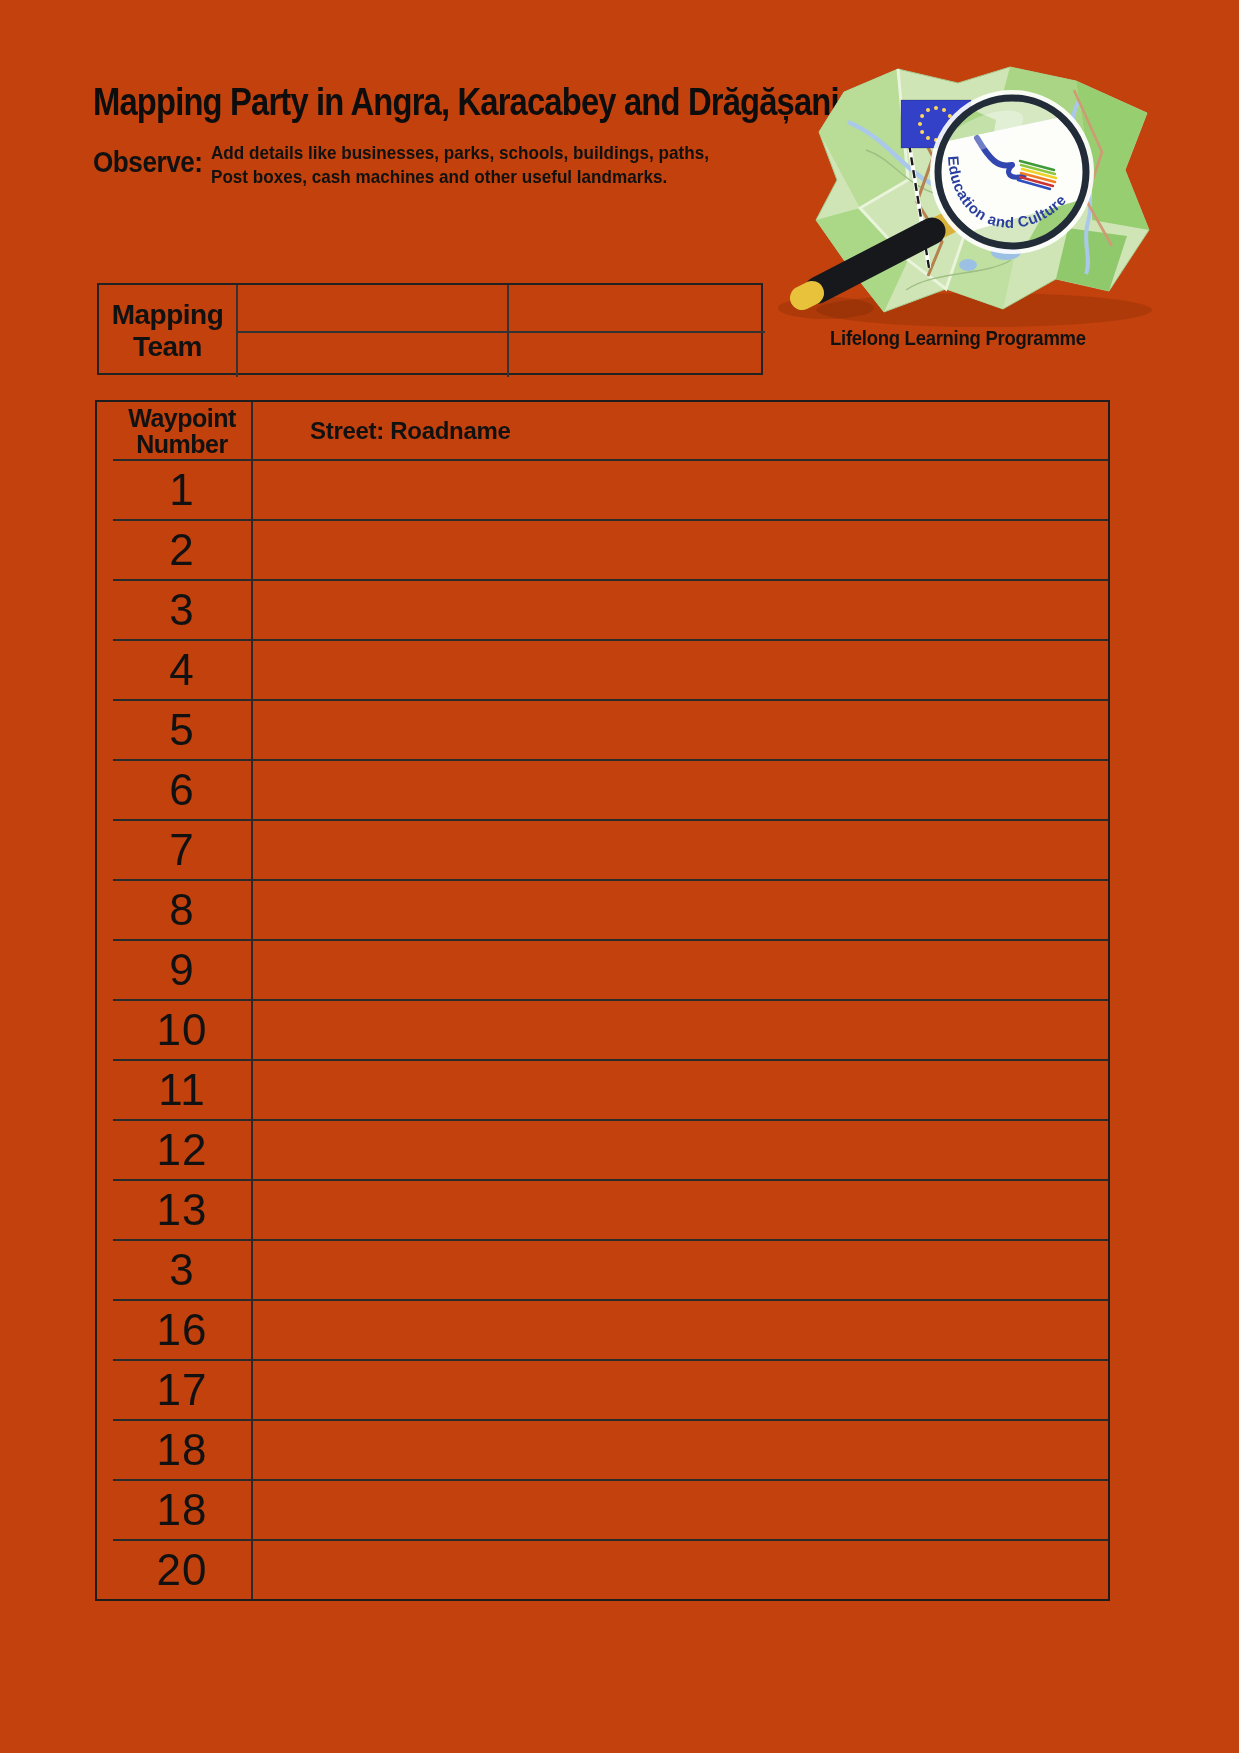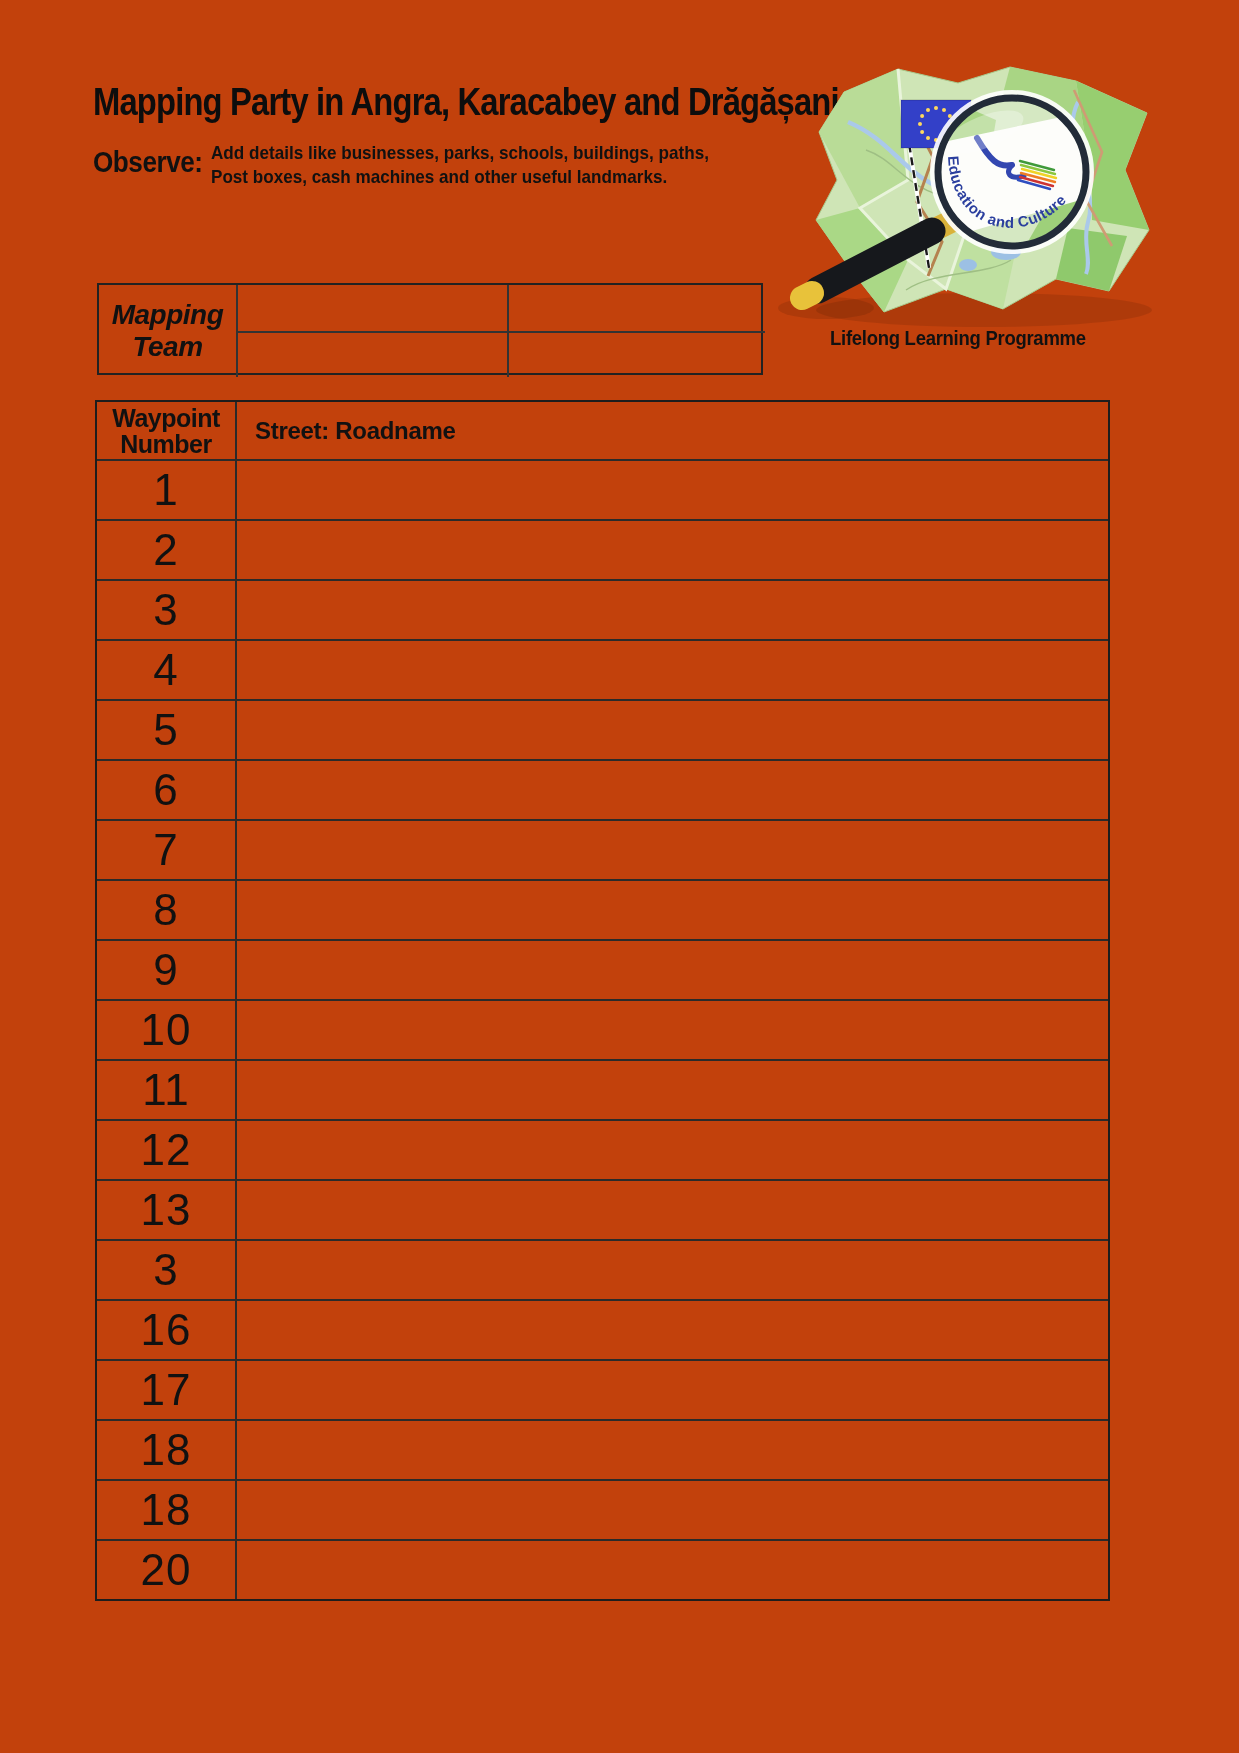--- a/index.html
+++ b/index.html
@@ -25,39 +25,39 @@
   #llp-caption{
     left:830px;top:326px;font-size:21px;font-weight:bold;letter-spacing:-0.3px;
     transform:scaleX(0.88);transform-origin:left top;white-space:nowrap;
   }
   
   #team-table{
     left:97px;top:283px;width:666px;height:92px;box-sizing:border-box;
     display:grid;grid-template-columns:137px 271px 258px;grid-template-rows:46px 46px;
     border:2px solid #222;
   }
-  #team-table .tcell{box-sizing:border-box;border-left:2px solid #333;font-style:italic;}
+  #team-table .tcell{box-sizing:border-box;border-left:2px solid #333;}
   #team-table .tlabel{
     grid-row:1 / span 2;border-left:none;display:flex;align-items:center;justify-content:center;
     text-align:center;font-size:28px;font-weight:bold;line-height:32px;letter-spacing:-0.5px;
   }
   #team-table .r2{border-top:2px solid #333;}
   
   #wtable{
-    left:95px;top:400px;width:1015px;box-sizing:border-box;border:2px solid #1d1d1d;
+    left:95px;top:400px;width:1015px;box-sizing:border-box;border:2px solid #1d1d1d;padding-left:16px;
   }
   #wtable .hrow{display:flex;height:57px;box-sizing:border-box;}
   #wtable .wrow{display:flex;height:60px;box-sizing:border-box;border-top:2px solid #2a2a2a;}
   .wnumcol{
     width:140px;box-sizing:border-box;border-right:2px solid #2a2a2a;flex:none;
     display:flex;align-items:center;justify-content:center;text-align:center;
   }
   .wstreetcol{flex:1;display:flex;align-items:center;box-sizing:border-box;padding-left:18px;}
   .hnum{font-size:25px;font-weight:bold;line-height:26px;white-space:pre-line;letter-spacing:-0.5px;}
-  .hstreet{font-size:24px;font-weight:bold;letter-spacing:-0.3px;}
+  .hstreet{font-size:24px;font-weight:bold;letter-spacing:-0.3px;margin-left:39px;}
   .wnum{font-size:44px;line-height:44px;letter-spacing:1px;}
   .wstreet{font-size:24px;}
 </style>
 </head>
 <body>
 
 <div id="page">
 
   <div id="title" class="abs">Mapping Party in Angra, Karacabey and Drăgășani</div>
 

